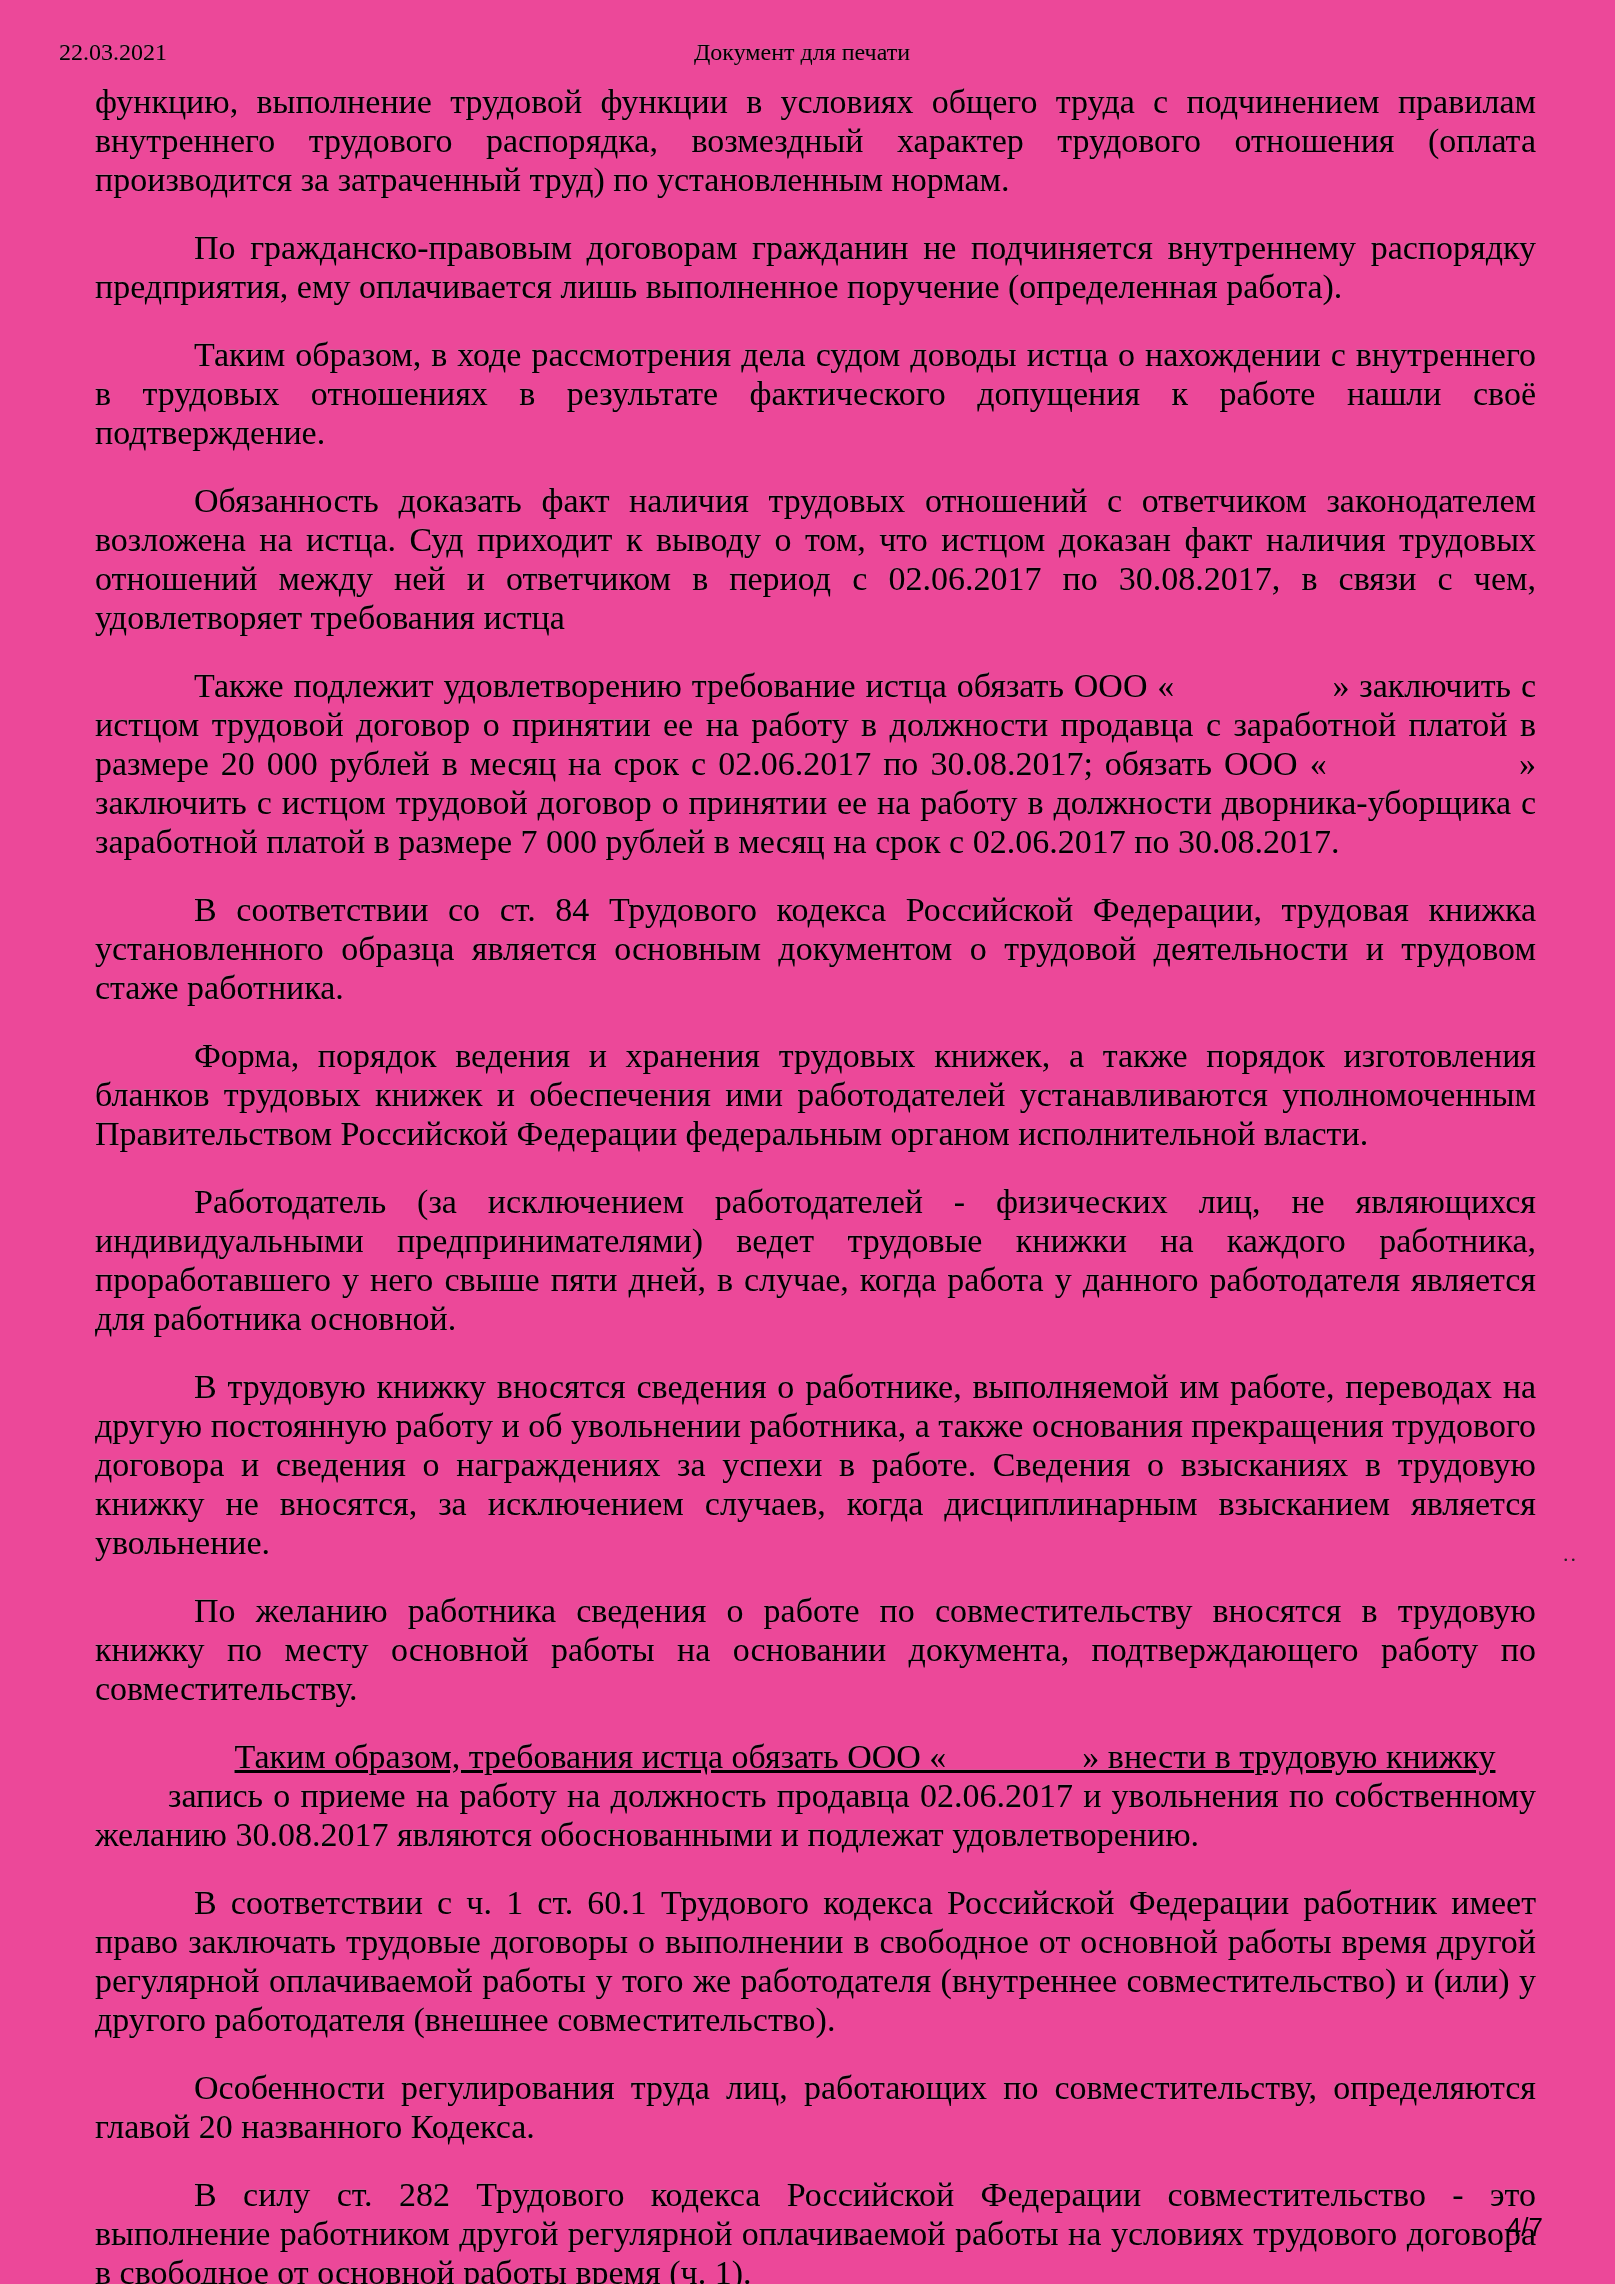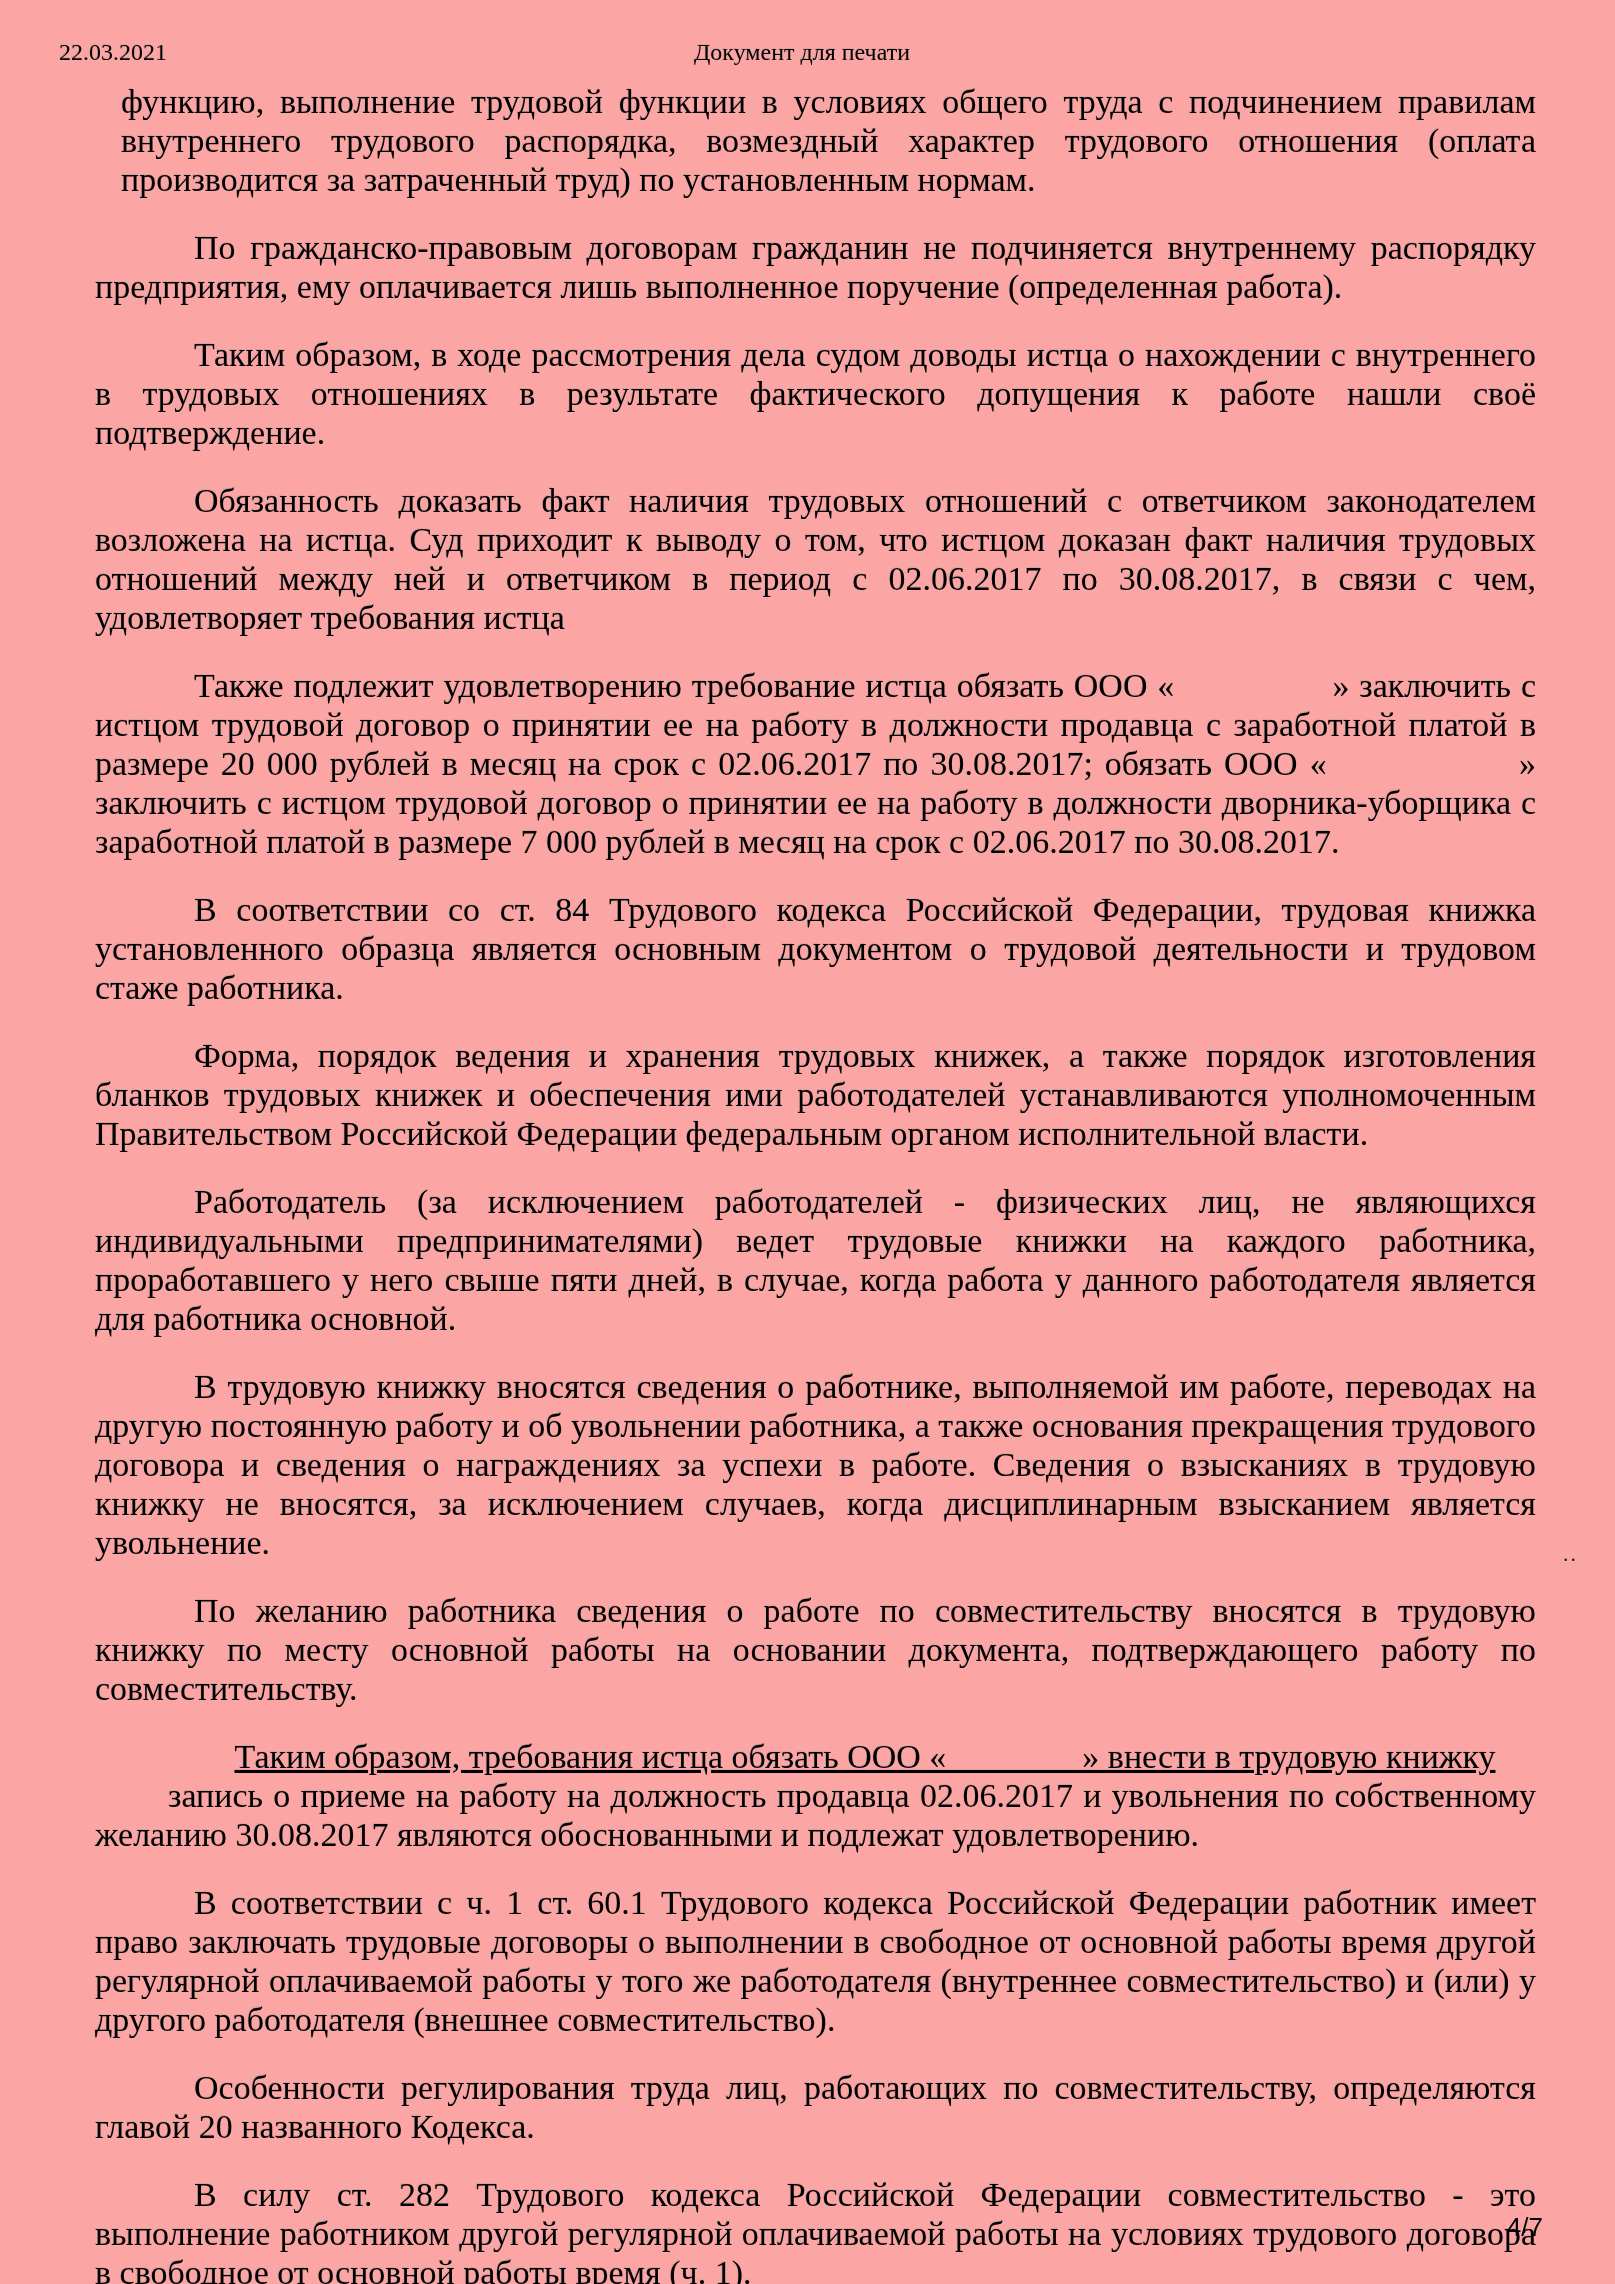--- a/index.html
+++ b/index.html
@@ -4,21 +4,21 @@
 <style>
   html, body {
     margin: 0;
     padding: 0;
     background: #ffffff;
   }
   .page {
     position: relative;
     width: 1616px;
     height: 2284px;
-    background: #fca5a5;
+    background: #ec4899;
     color: #000000;
     font-family: "Liberation Serif", "DejaVu Serif", serif;
     overflow: hidden;
   }
   .header {
     position: absolute;
     top: 37px;
     left: 0;
     right: 0;
     height: 30px;
@@ -47,21 +47,20 @@
     line-height: 39px;
     text-align: justify;
     text-shadow: -0.7px -0.7px 0 rgba(150,150,150,0.35);
   }
   .para {
     margin: 0 0 29px 0;
     text-indent: 99px;
   }
   .para.no-indent {
     text-indent: 0;
-    margin-left: 26px;
   }
   .p11 {
     margin: 0 0 29px 0;
   }
   .p11 .p11-line1 {
     text-align: center;
     text-indent: 99px;
     text-decoration: underline;
   }
   .p11 .p11-rest {

